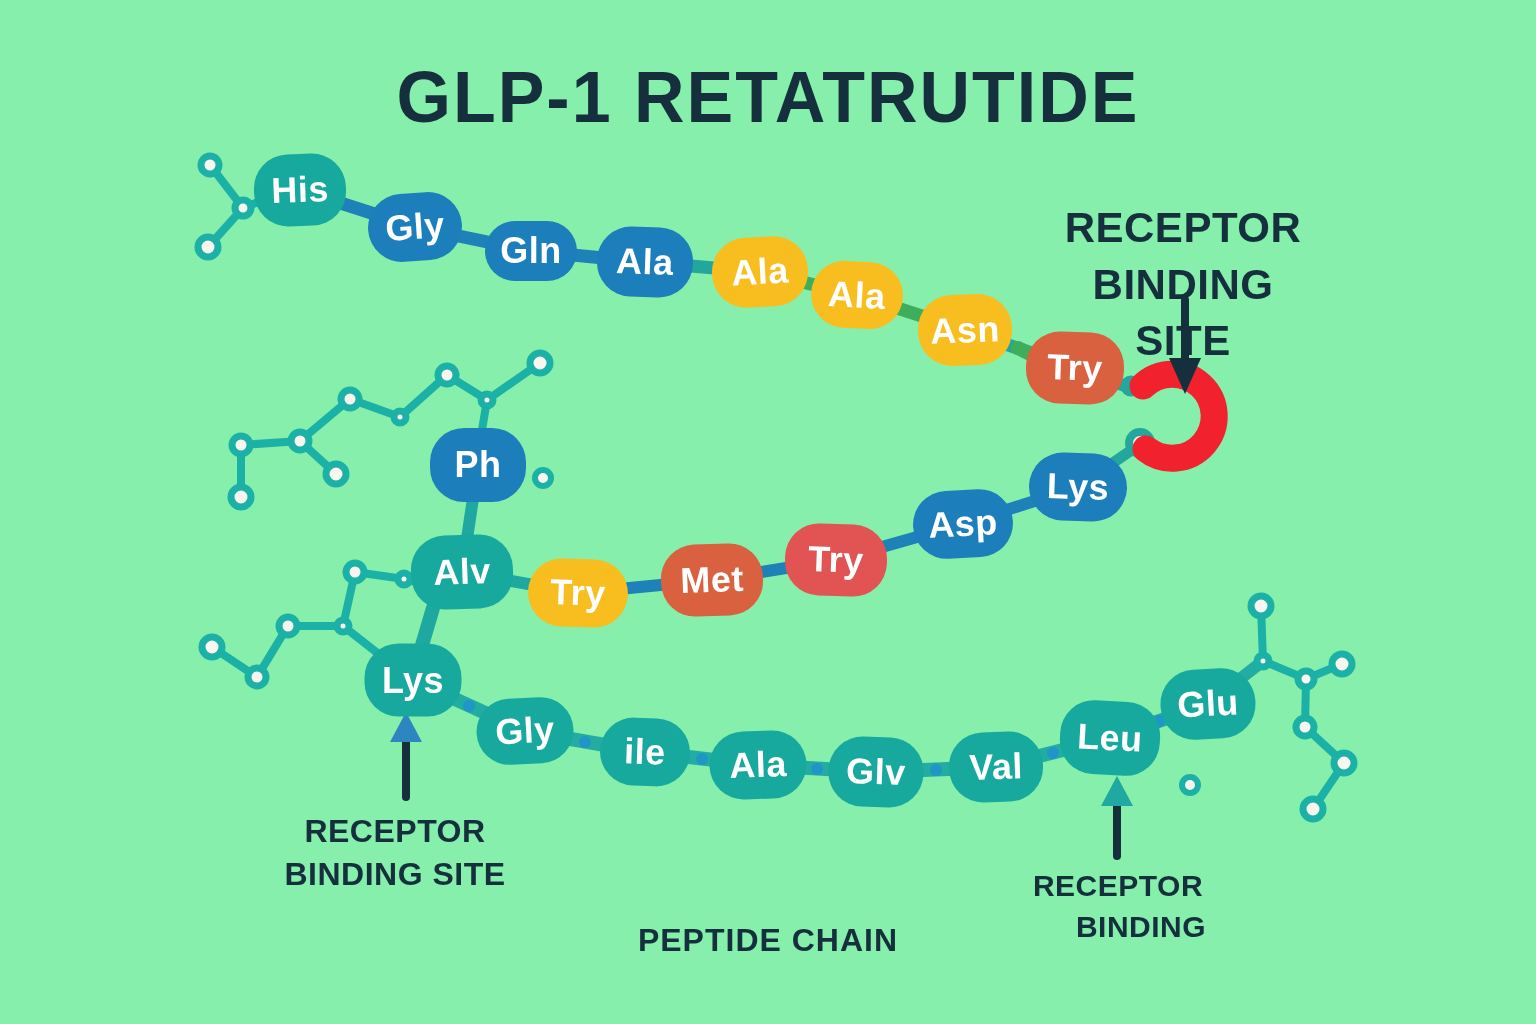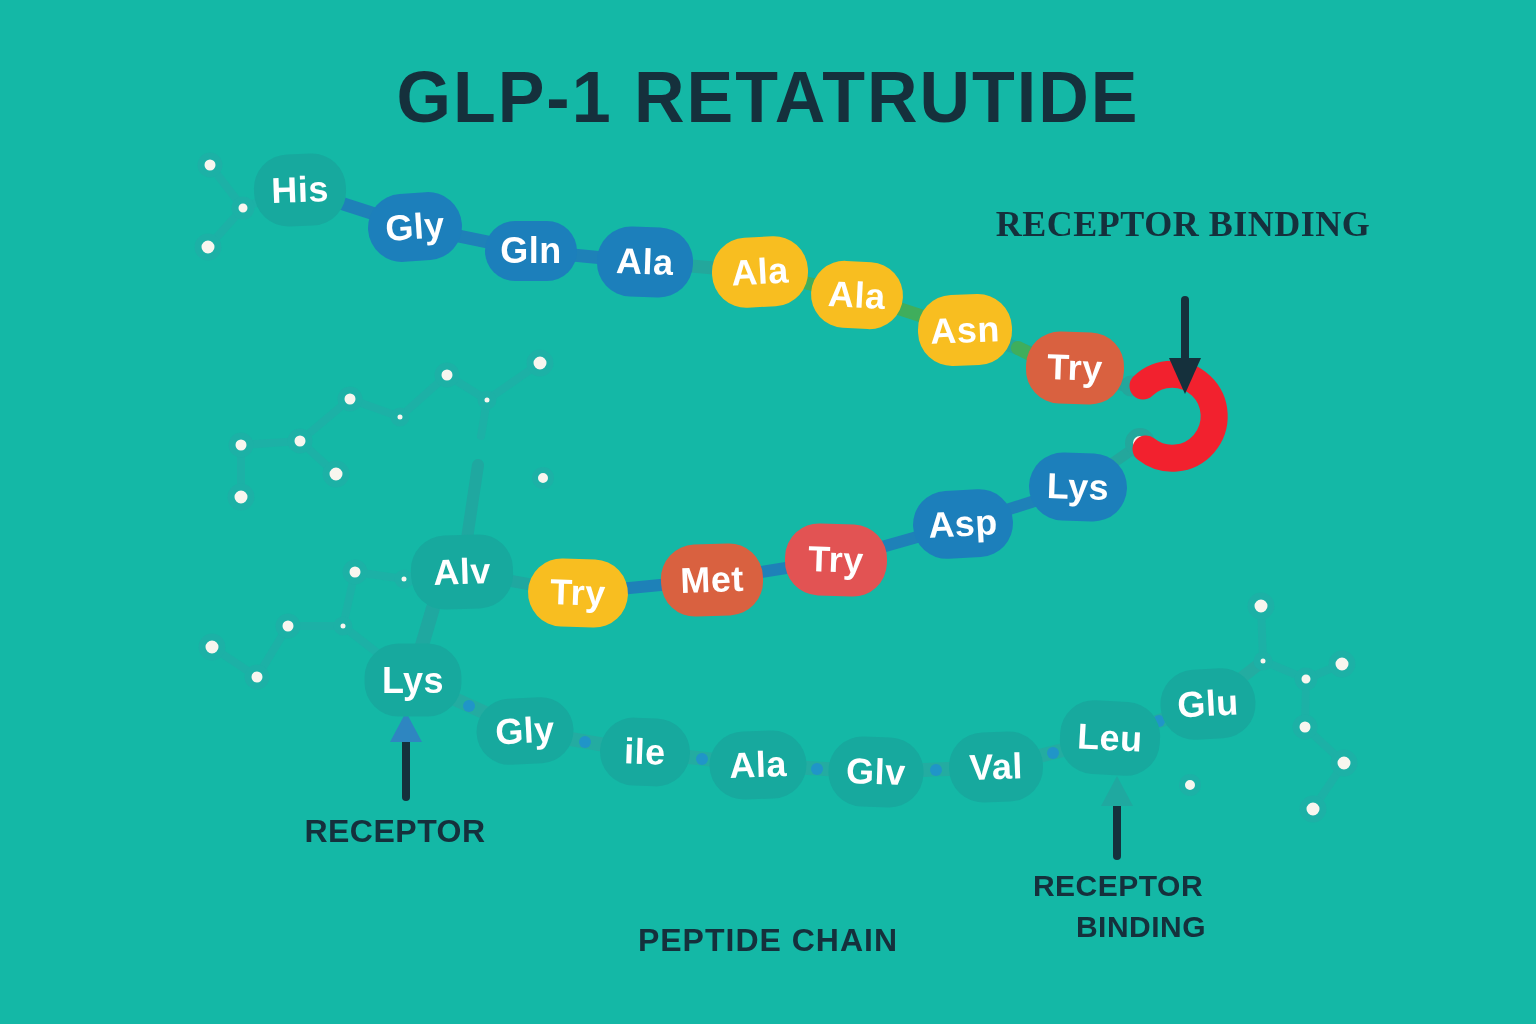--- a/index.html
+++ b/index.html
@@ -1,19 +1,19 @@
 <!DOCTYPE html>
 <html><head>
 <meta charset="utf-8">
 <style>
   html,body{margin:0;padding:0;}
   .canvas{
     position:relative;
     width:1536px;height:1024px;
-    background:#14b8a6;
+    background:#86efac;
     overflow:hidden;
     font-family:"Liberation Sans", sans-serif;
   }
   .layer{position:absolute;left:0;top:0;width:1536px;height:1024px;}
   svg.layer{z-index:1;}
 
   .page-title{
     position:absolute;z-index:3;
     left:0;top:58px;width:1536px;
     text-align:center;
@@ -37,21 +37,21 @@
   .bead.yellow{background:#F8BE20;}
   .bead.orange{background:#D96140;}
   .bead.coral {background:#E25353;}
 
   .note{
     position:absolute;z-index:3;
     color:#15303C;font-weight:bold;
     text-align:center;line-height:1.35;
     letter-spacing:0.5px;
   }
-  .note-top-right{left:983px;top:200px;width:400px;font-size:36px;font-family:Liberation Serif, serif;}
+  .note-top-right{left:983px;top:200px;width:400px;font-size:42px;}
   .note-bottom-left{left:215px;top:810px;width:360px;font-size:32px;}
   .note-bottom-right{left:988px;top:866px;width:260px;font-size:30px;}
   .note-bottom-right .line2{padding-left:46px;}
   .peptide-chain{
     position:absolute;z-index:3;
     left:518px;top:922px;width:500px;
     text-align:center;color:#15303C;
     font-size:32px;font-weight:bold;letter-spacing:1px;
   }
 </style>
@@ -172,42 +172,45 @@
 
   <div class="bead teal" style="left:300px;top:190px;width:92px;height:72px;--rot:-2deg">His</div>
   <div class="bead blue" style="left:415px;top:227px;width:94px;height:68px;--rot:-4deg">Gly</div>
   <div class="bead blue" style="left:531px;top:251px;width:92px;height:60px;--rot:0deg">Gln</div>
   <div class="bead blue" style="left:645px;top:262px;width:96px;height:70px;--rot:2deg">Ala</div>
   <div class="bead yellow" style="left:760px;top:272px;width:96px;height:70px;--rot:-3deg">Ala</div>
   <div class="bead yellow" style="left:857px;top:295px;width:92px;height:67px;--rot:3deg">Ala</div>
   <div class="bead yellow" style="left:965px;top:330px;width:94px;height:71px;--rot:-2deg">Asn</div>
   <div class="bead orange" style="left:1075px;top:368px;width:98px;height:72px;--rot:2deg">Try</div>
 
+  <div class="bead blue" style="left:478px;top:465px;width:96px;height:74px;--rot:0deg">Ph</div>
   <div class="bead teal" style="left:462px;top:572px;width:102px;height:74px;--rot:-2deg">Alv</div>
   <div class="bead yellow" style="left:578px;top:593px;width:100px;height:68px;--rot:2deg">Try</div>
   <div class="bead orange" style="left:712px;top:580px;width:102px;height:72px;--rot:-2deg">Met</div>
   <div class="bead coral" style="left:836px;top:560px;width:102px;height:72px;--rot:2deg">Try</div>
   <div class="bead blue" style="left:963px;top:524px;width:100px;height:68px;--rot:-3deg">Asp</div>
   <div class="bead blue" style="left:1078px;top:487px;width:98px;height:68px;--rot:2deg">Lys</div>
 
   <div class="bead teal" style="left:413px;top:680px;width:97px;height:73px;--rot:0deg">Lys</div>
   <div class="bead teal" style="left:525px;top:731px;width:97px;height:66px;--rot:-3deg">Gly</div>
   <div class="bead teal" style="left:645px;top:752px;width:90px;height:68px;--rot:2deg">ile</div>
   <div class="bead teal" style="left:758px;top:765px;width:97px;height:68px;--rot:-2deg">Ala</div>
   <div class="bead teal" style="left:876px;top:772px;width:95px;height:70px;--rot:2deg">Glv</div>
   <div class="bead teal" style="left:996px;top:767px;width:94px;height:70px;--rot:-2deg">Val</div>
   <div class="bead teal" style="left:1110px;top:738px;width:100px;height:74px;--rot:3deg">Leu</div>
   <div class="bead teal" style="left:1208px;top:704px;width:95px;height:70px;--rot:-3deg">Glu</div>
 
   <div class="note note-top-right">
     <div class="line1">RECEPTOR BINDING</div>
+    <div class="line2">SITE</div>
   </div>
 
   <div class="note note-bottom-left">
     <div class="line1">RECEPTOR</div>
+    <div class="line2">BINDING SITE</div>
   </div>
 
   <div class="note note-bottom-right">
     <div class="line1">RECEPTOR</div>
     <div class="line2">BINDING</div>
   </div>
 
   <div class="peptide-chain">PEPTIDE CHAIN</div>
 
 </div>

